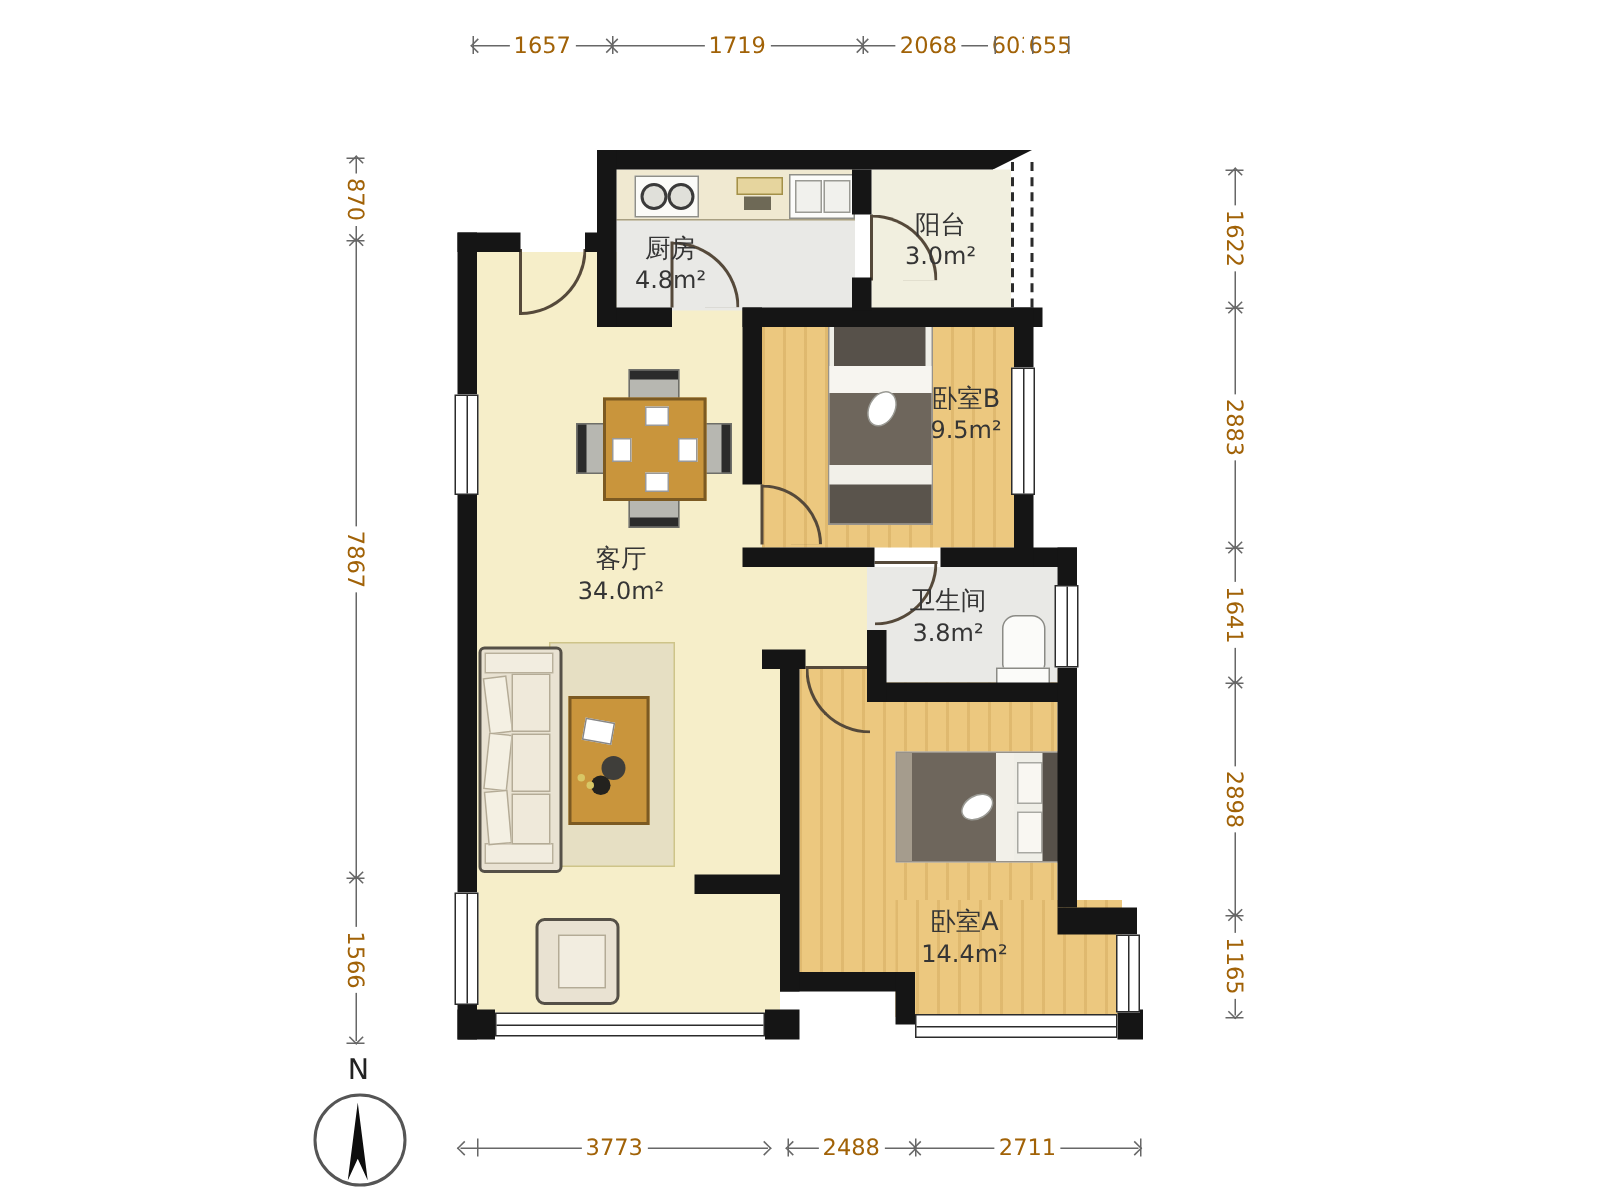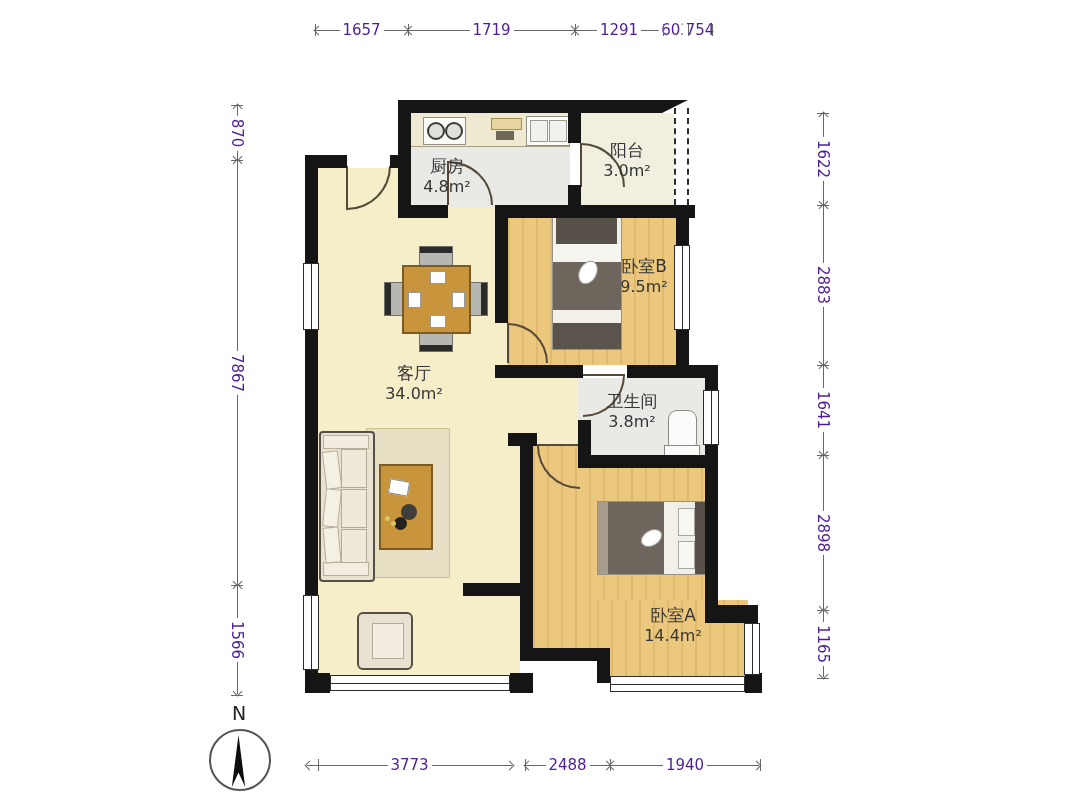--- a/index.html
+++ b/index.html
@@ -17,21 +17,21 @@
   .winv::before{content:"";position:absolute;left:50%;top:0;bottom:0;width:1px;background:#2b2b2b}
   .winh::before{content:"";position:absolute;top:50%;left:0;right:0;height:1px;background:#2b2b2b}
   .door{position:absolute;box-sizing:border-box;border:0 solid #55493a}
   .arc-tr{border-top-width:2px;border-right-width:2px;border-top-right-radius:100% 100%}
   .arc-br{border-bottom-width:2px;border-right-width:2px;border-bottom-right-radius:100% 100%}
   .arc-bl{border-bottom-width:2px;border-left-width:2px;border-bottom-left-radius:100% 100%}
   .leaf{position:absolute;background:#55493a}
   .room-label{position:absolute;text-align:center;color:#353535;line-height:1.25}
   .rname{display:block;font-size:17px}
   .rarea{display:block;font-size:16px}
-  .dimh,.dimv{position:absolute;color:#4c1d95}
+  .dimh,.dimv{position:absolute;color:#a16207}
   .dimh{height:16px}
   .dimv{width:16px}
   .dl{position:absolute;background:#676767}
   .dimh .dl{left:1px;right:1px;top:8px;height:1px}
   .dimv .dl{top:1px;bottom:1px;left:8px;width:1px}
   .ch{position:absolute;width:7px;height:7px;border:0 solid #676767;box-sizing:border-box}
   .ch-l{left:0;top:5px;border-left-width:1px;border-bottom-width:1px;transform:rotate(45deg)}
   .ch-r{right:0;top:5px;border-top-width:1px;border-right-width:1px;transform:rotate(45deg)}
   .ch-u{top:0;left:5px;border-left-width:1px;border-top-width:1px;transform:rotate(45deg)}
   .ch-d{bottom:0;left:5px;border-right-width:1px;border-bottom-width:1px;transform:rotate(45deg)}
@@ -162,21 +162,21 @@
     <span class="rarea">9.5m²</span>
   </div>
   <div class="room-label" style="left:373px;top:363px;width:82px">
     <span class="rname">客厅</span>
     <span class="rarea">34.0m²</span>
   </div>
   <div class="room-label" style="left:592px;top:391px;width:80px">
     <span class="rname">卫生间</span>
     <span class="rarea">3.8m²</span>
   </div>
-  <div class="room-label" style="left:632px;top:605px;width:82px">
+  <div class="room-label" style="left:602px;top:605px;width:82px">
     <span class="rname">卧室A</span>
     <span class="rarea">14.4m²</span>
   </div>
 
   <div class="abs" style="left:200px;top:700px;width:80px;height:95px">
     <div class="abs" style="left:26px;top:2px;width:26px;text-align:center;font-size:19px;color:#222">N</div>
     <div class="abs" style="left:9px;top:29px;width:58px;height:58px;border:2px solid #555;border-radius:50%"></div>
     <div class="abs" style="left:29px;top:35px;width:19px;height:52px;background:#0d0d0d;clip-path:polygon(50% 0,85% 100%,50% 72%,15% 100%)"></div>
   </div>
 
@@ -225,33 +225,33 @@
     <div class="dimh" style="left: 408px; top: 22px; width: 167px;">
       <i class="dl"></i>
       <i class="ch ch-l"></i>
       <i class="ch ch-r"></i>
       <span class="dlabel">1719</span>
     </div>
     <div class="dimh" style="left: 575px; top: 22px; width: 88px;">
       <i class="dl"></i>
       <i class="ch ch-l"></i>
       <i class="ch ch-r"></i>
-      <span class="dlabel">1291</span>
+      <span class="dlabel">2068</span>
     </div>
     <div class="dimh" style="left: 663px; top: 22px; width: 25px;">
       <i class="dl"></i>
       <i class="ch ch-l"></i>
       <i class="ch ch-r"></i>
       <span class="dlabel">603</span>
     </div>
     <div class="dimh" style="left: 688px; top: 22px; width: 24px;">
       <i class="dl"></i>
       <i class="ch ch-l"></i>
       <i class="ch ch-r"></i>
-      <span class="dlabel">754</span>
+      <span class="dlabel">655</span>
     </div>
     <div class="tick" style="left: 315px; top: 24px; width: 1px; height: 12px;"></div>
     <div class="tick" style="left: 408px; top: 24px; width: 1px; height: 12px;"></div>
     <div class="tick" style="left: 575px; top: 24px; width: 1px; height: 12px;"></div>
     <div class="tick" style="left: 663px; top: 24px; width: 1px; height: 12px;"></div>
     <div class="tick" style="left: 688px; top: 24px; width: 1px; height: 12px;"></div>
     <div class="tick" style="left: 712px; top: 24px; width: 1px; height: 12px;"></div>
     <div class="dimh" style="left: 306px; top: 757px; width: 207px;">
       <i class="dl"></i>
       <i class="ch ch-l"></i>
@@ -261,21 +261,21 @@
     <div class="dimh" style="left: 525px; top: 757px; width: 85px;">
       <i class="dl"></i>
       <i class="ch ch-l"></i>
       <i class="ch ch-r"></i>
       <span class="dlabel">2488</span>
     </div>
     <div class="dimh" style="left: 610px; top: 757px; width: 150px;">
       <i class="dl"></i>
       <i class="ch ch-l"></i>
       <i class="ch ch-r"></i>
-      <span class="dlabel">1940</span>
+      <span class="dlabel">2711</span>
     </div>
     <div class="tick" style="left: 318px; top: 759px; width: 1px; height: 12px;"></div>
     <div class="tick" style="left: 525px; top: 759px; width: 1px; height: 12px;"></div>
     <div class="tick" style="left: 610px; top: 759px; width: 1px; height: 12px;"></div>
     <div class="tick" style="left: 760px; top: 759px; width: 1px; height: 12px;"></div>
     <div class="dimv" style="left: 229px; top: 105px; height: 55px;">
       <i class="dl"></i>
       <i class="ch ch-u"></i>
       <i class="ch ch-d"></i>
       <span class="dlabel">870</span>

